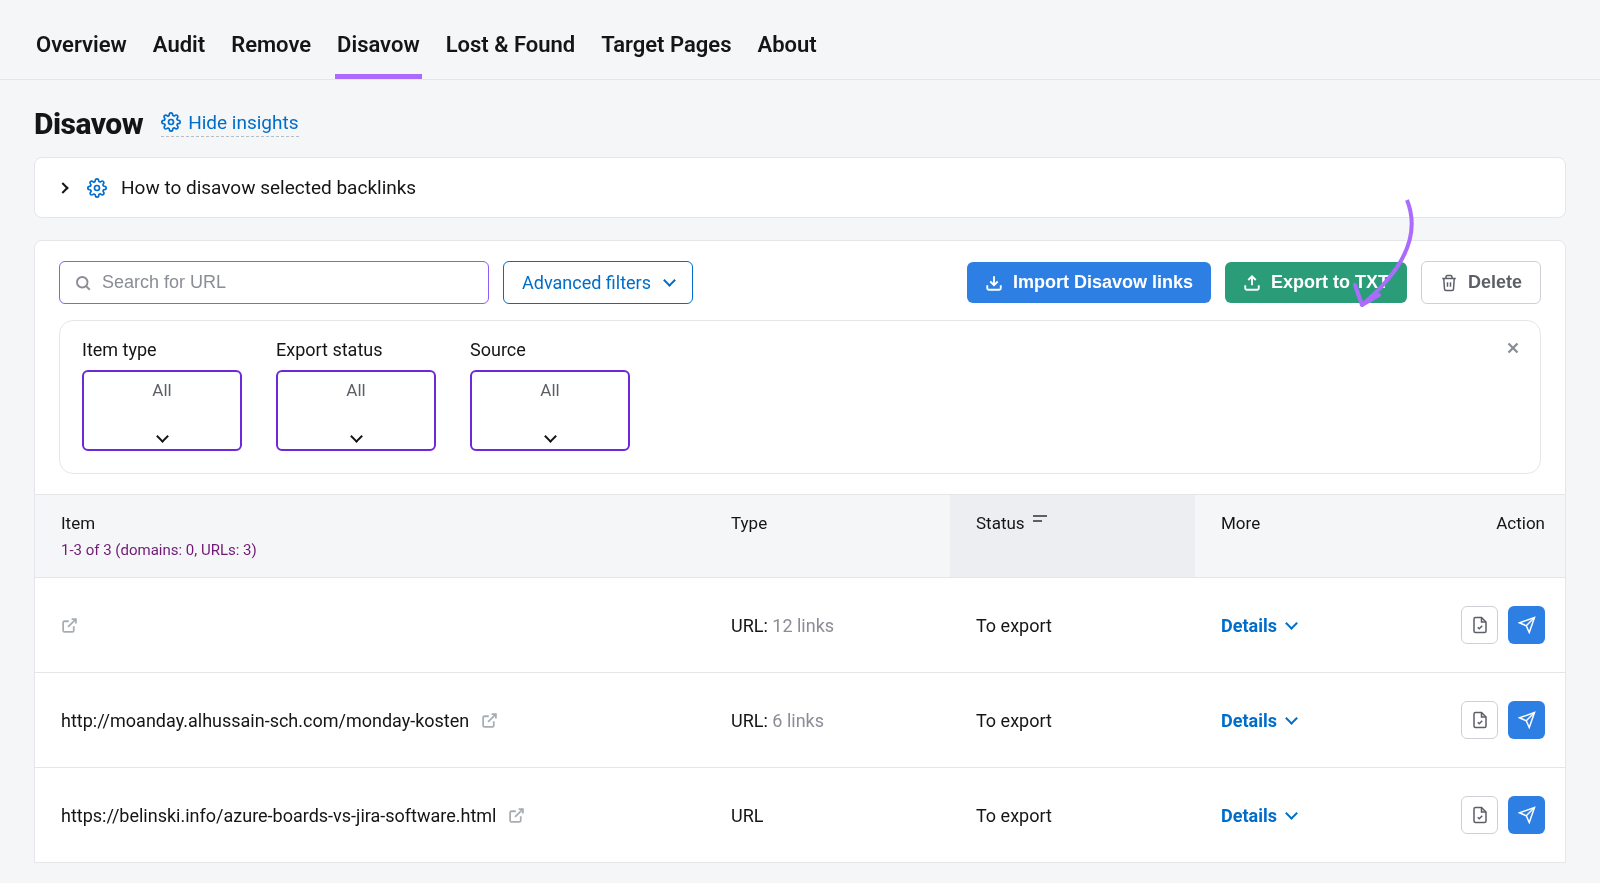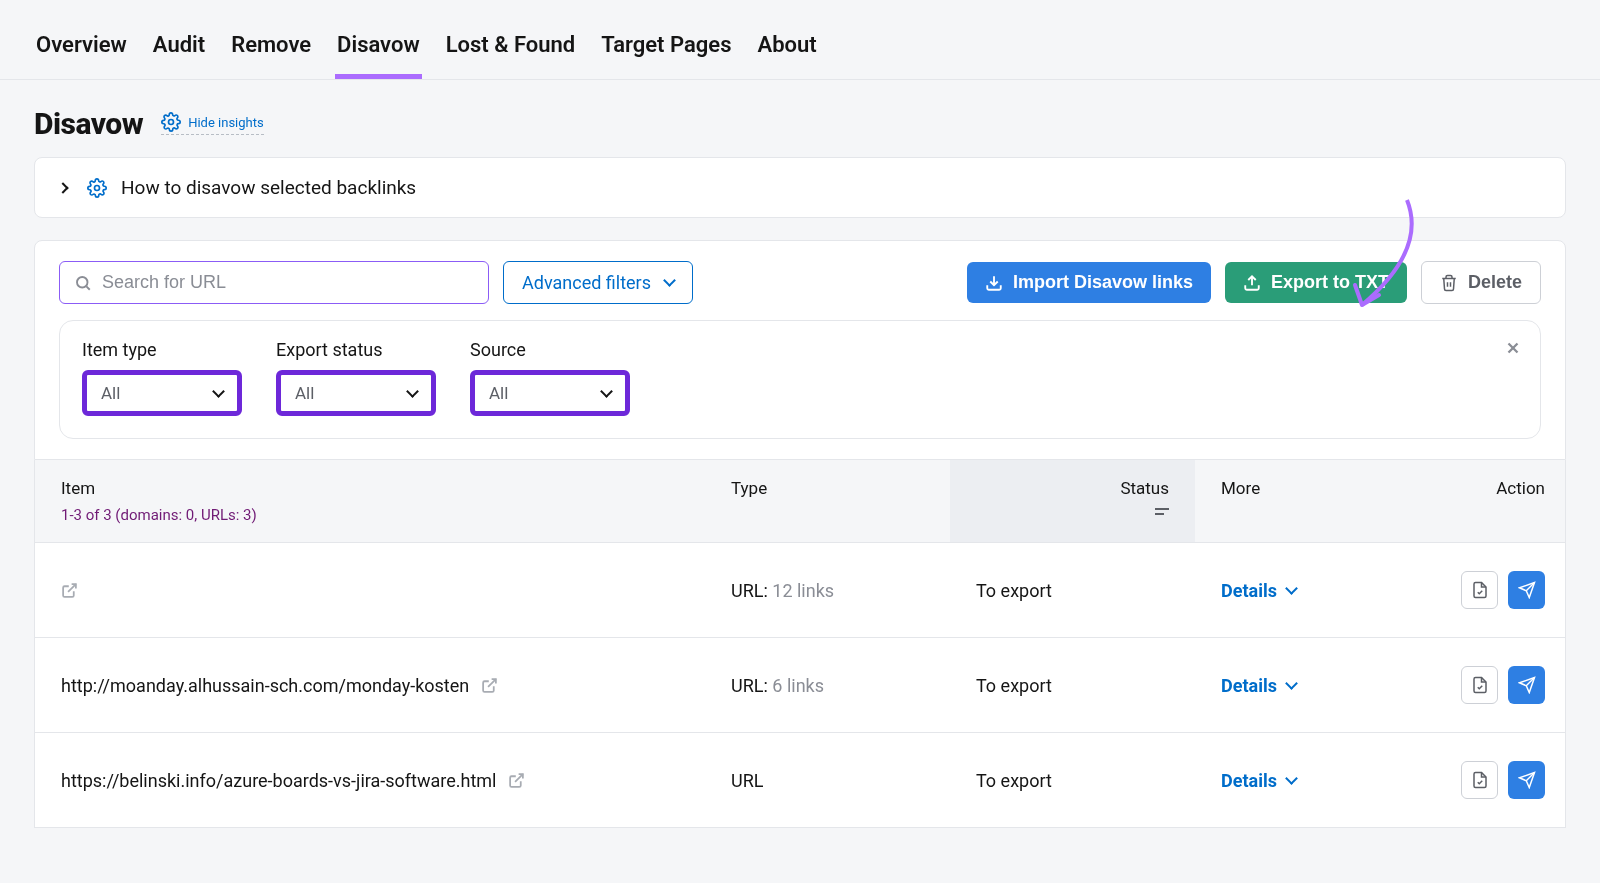--- a/index.html
+++ b/index.html
@@ -2,47 +2,47 @@
 <html><head>
 <meta charset="utf-8">
 <style>
 * { box-sizing: border-box; margin: 0; padding: 0; }
 body { font-family: -apple-system, BlinkMacSystemFont, "Segoe UI", Roboto, Helvetica, Arial, sans-serif; background: #f5f6f8; color: #151515; font-size: 15px; width: 1600px; }
 .tabs { display: flex; gap: 22px; padding: 20px 34px 0 34px; border-bottom: 1px solid #e4e6ea; background: #f5f6f8; }
 .tabs .tab { font-size: 22px; font-weight: 600; color: #151515; padding: 12px 2px 22px 2px; cursor: pointer; position: relative; }
 .tabs .tab.active::after { content: ""; position: absolute; left: 0; right: 0; bottom: 0; height: 5px; background: #ab6cfe; }
 .page-header { display: flex; align-items: center; gap: 18px; padding: 26px 34px 16px 34px; }
 .page-title { font-size: 30px; font-weight: 800; letter-spacing: -0.5px; }
-.hide-insights { display: inline-flex; align-items: center; gap: 7px; color: #006dca; border-bottom: 1px dashed #b7bdc5; padding-bottom: 2px; font-size: 13px; cursor: pointer; }
+.hide-insights { display: inline-flex; align-items: center; gap: 7px; color: #006dca; border-bottom: 1px dashed #b7bdc5; padding-bottom: 2px; font-size: 19px; cursor: pointer; }
 .gear-icon { display: inline-flex; }
 .panel { margin: 0 34px; background: #fff; border: 1px solid #e4e6ea; border-radius: 8px; }
 .help-panel { padding: 18px 24px; display: flex; align-items: center; gap: 14px; font-size: 19px; }
 .chev-right { width: 8px; height: 8px; border-top: 2px solid #151515; border-right: 2px solid #151515; transform: rotate(45deg); margin-right: 6px; }
 .controls { margin: 22px 34px 0 34px; background: #fff; border: 1px solid #e4e6ea; border-radius: 8px 8px 0 0; padding: 20px 24px 0 24px; position: relative; }
 .controls-row { display: flex; align-items: center; gap: 14px; }
 .search-box { display: flex; align-items: center; gap: 10px; border: 1px solid #8b5cf6; border-radius: 6px; padding: 10px 14px; width: 430px; color: #6b6e76; font-size: 18px; }
 .search-box input { border: none; outline: none; font-size: 18px; color: #151515; width: 100%; }
 .search-box input::placeholder { color: #8a8d95; }
 .adv-filters { display: inline-flex; align-items: center; gap: 14px; border: 1.5px solid #006dca; color: #006dca; border-radius: 6px; padding: 10px 18px; font-size: 18px; cursor: pointer; }
 .btn { display: inline-flex; align-items: center; gap: 10px; border-radius: 6px; padding: 10px 18px; font-size: 18px; font-weight: 600; cursor: pointer; border: none; }
 .btn-blue { background: #2e7fe3; color: #fff; }
 .btn-green { background: #2a9d78; color: #fff; }
 .btn-gray { background: #fff; border: 1px solid #cdd0d6; color: #5c5f66; }
 .spacer { flex: 1; }
 .filters-sub { margin-top: 16px; border: 1px solid #e4e6ea; border-radius: 14px; padding: 18px 22px 22px 22px; display: flex; gap: 34px; position: relative; margin-bottom: 20px; }
 .filter-block { display: flex; flex-direction: column; gap: 10px; }
 .filter-label { font-size: 18px; color: #151515; }
-.select { display: flex; align-items: center; justify-content: space-between; gap: 36px; border: 5px solid #6d28d9; border-radius: 6px; padding: 8px 14px; font-size: 17px; color: #5c5f66; min-width: 160px; cursor: pointer; }
+.select { display: flex; align-items: center; justify-content: space-between; gap: 36px; border: 2px solid #6d28d9; border-radius: 6px; padding: 8px 14px; font-size: 17px; color: #5c5f66; min-width: 160px; cursor: pointer; flex-direction: column; }
 .chev-down { width: 9px; height: 9px; border-right: 2px solid #151515; border-bottom: 2px solid #151515; transform: rotate(45deg); margin-top: -4px; }
 .chev-down.blue { border-color: #006dca; }
 .close-x { position: absolute; right: 18px; top: 18px; cursor: pointer; color: #8a8d95; font-size: 22px; }
 .table { margin: 0 34px; background: #fff; border-left: 1px solid #e4e6ea; border-right: 1px solid #e4e6ea; }
 .thead { display: grid; grid-template-columns: 670px 245px 245px 240px 136px; background: #f5f6f8; border-bottom: 1px solid #e4e6ea; }
 .th { padding: 18px 26px; font-size: 17px; color: #151515; }
-.th.status { background: #eceef2; display: flex; align-items: flex-end; gap: 8px; flex-direction: column; }
+.th.status { background: #eceef2; display: flex; align-items: flex-start; gap: 8px; }
 .th.action { text-align: right; }
 .th-sub { font-size: 15px; color: #701a75; margin-top: 8px; }
 .sort-icon { display: inline-block; width: 14px; height: 12px; position: relative; }
 .sort-icon::before, .sort-icon::after { content: ""; position: absolute; left: 0; height: 2px; background: #5c5f66; }
 .sort-icon::before { top: 2px; width: 14px; }
 .sort-icon::after { top: 7px; width: 9px; }
 .trow { display: grid; grid-template-columns: 670px 245px 245px 240px 136px; border-bottom: 1px solid #e4e6ea; align-items: center; }
 .td { padding: 28px 26px; font-size: 18px; }
 .url-cell { display: flex; align-items: center; gap: 12px; }
 .ext-icon { display: inline-flex; color: #a8acb3; }

